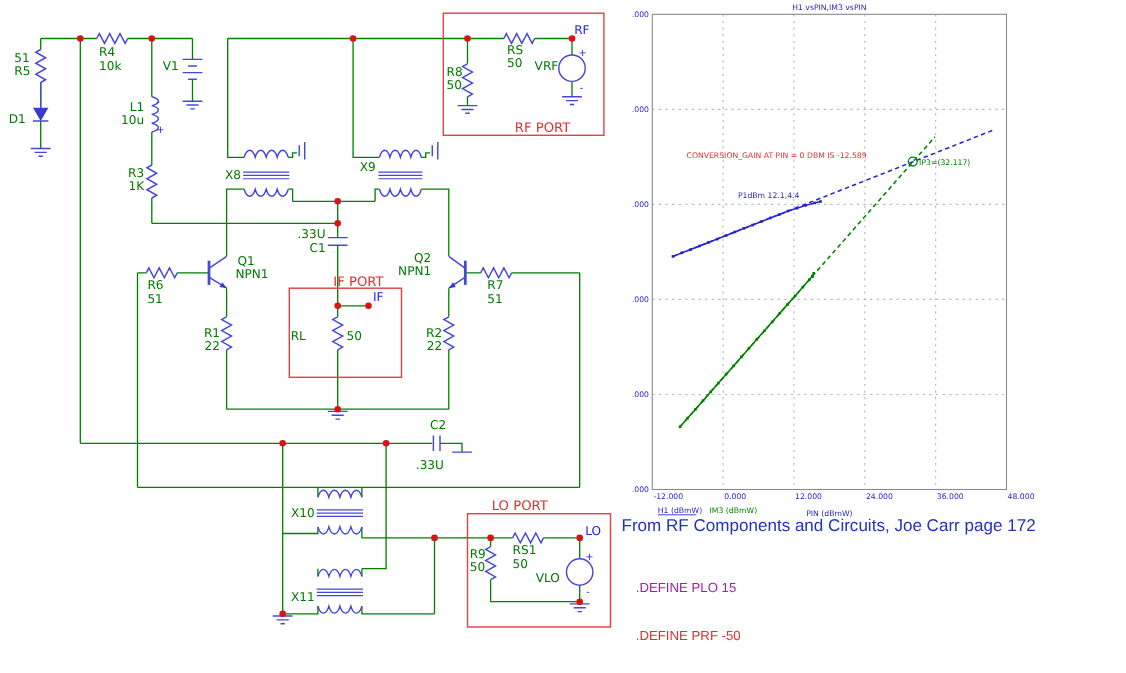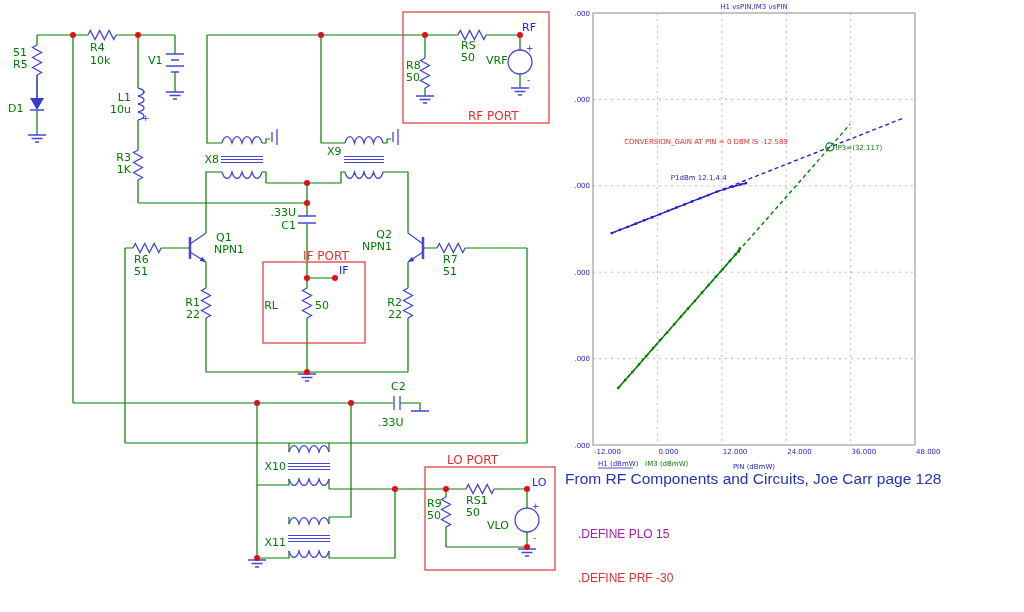--- a/index.html
+++ b/index.html
@@ -309,20 +309,20 @@
     <text x="147.8" y="454" fill="#2525cc" font-size="7">12.000</text>
     <text x="212.2" y="454" fill="#2525cc" font-size="7">24.000</text>
     <text x="276.6" y="454" fill="#2525cc" font-size="7">36.000</text>
     <text x="341" y="454" fill="#2525cc" font-size="7">48.000</text>
     <text x="23" y="466" fill="#2525cc" font-size="7">H1 (dBmW)</text>
     <line x1="23" y1="468" x2="58.1" y2="468" stroke="#2525cc" stroke-width="0.8"></line>
     <text x="70.1" y="466" fill="#008000" font-size="7">IM3 (dBmW)</text>
     <text x="179" y="469" fill="#2525cc" font-size="7" text-anchor="middle">PIN (dBmW)</text>
   </svg>
 
-<div id="caption">From RF Components and Circuits, Joe Carr page 128</div>
+<div id="caption">From RF Components and Circuits, Joe Carr page 172</div>
 <div id="defines">
   <div style="color: #a21caf;">.DEFINE PLO 15</div>
-  <div style="color: rgb(224, 48, 48);">.DEFINE PRF -30</div>
+  <div style="color: rgb(224, 48, 48);">.DEFINE PRF -50</div>
   
   
   
 </div>
 
 </body></html>

